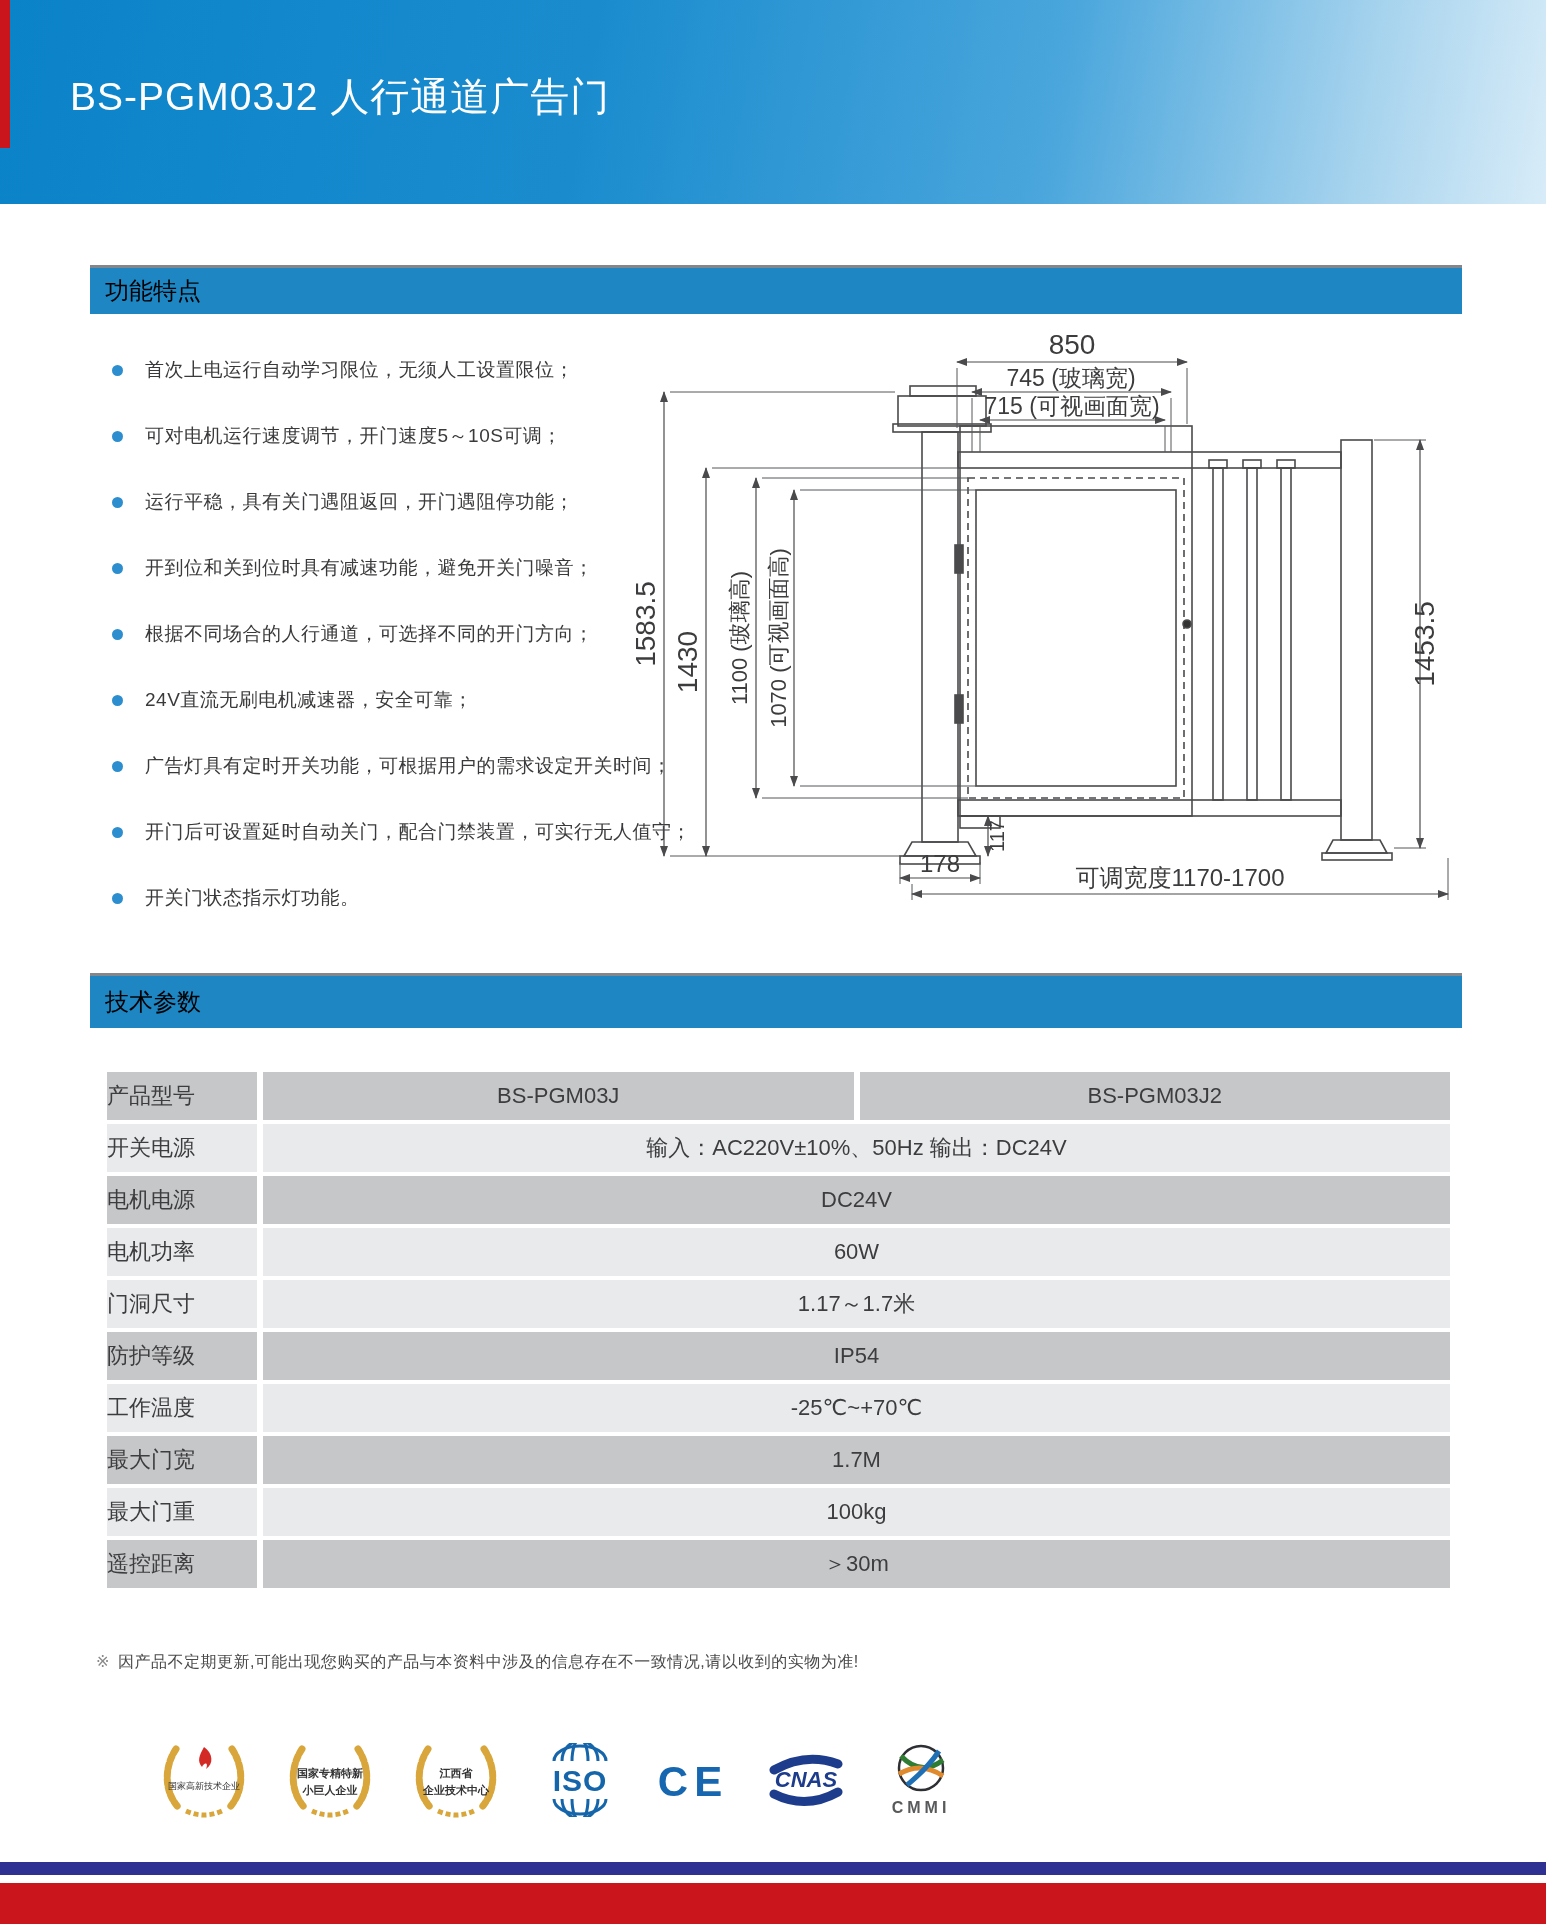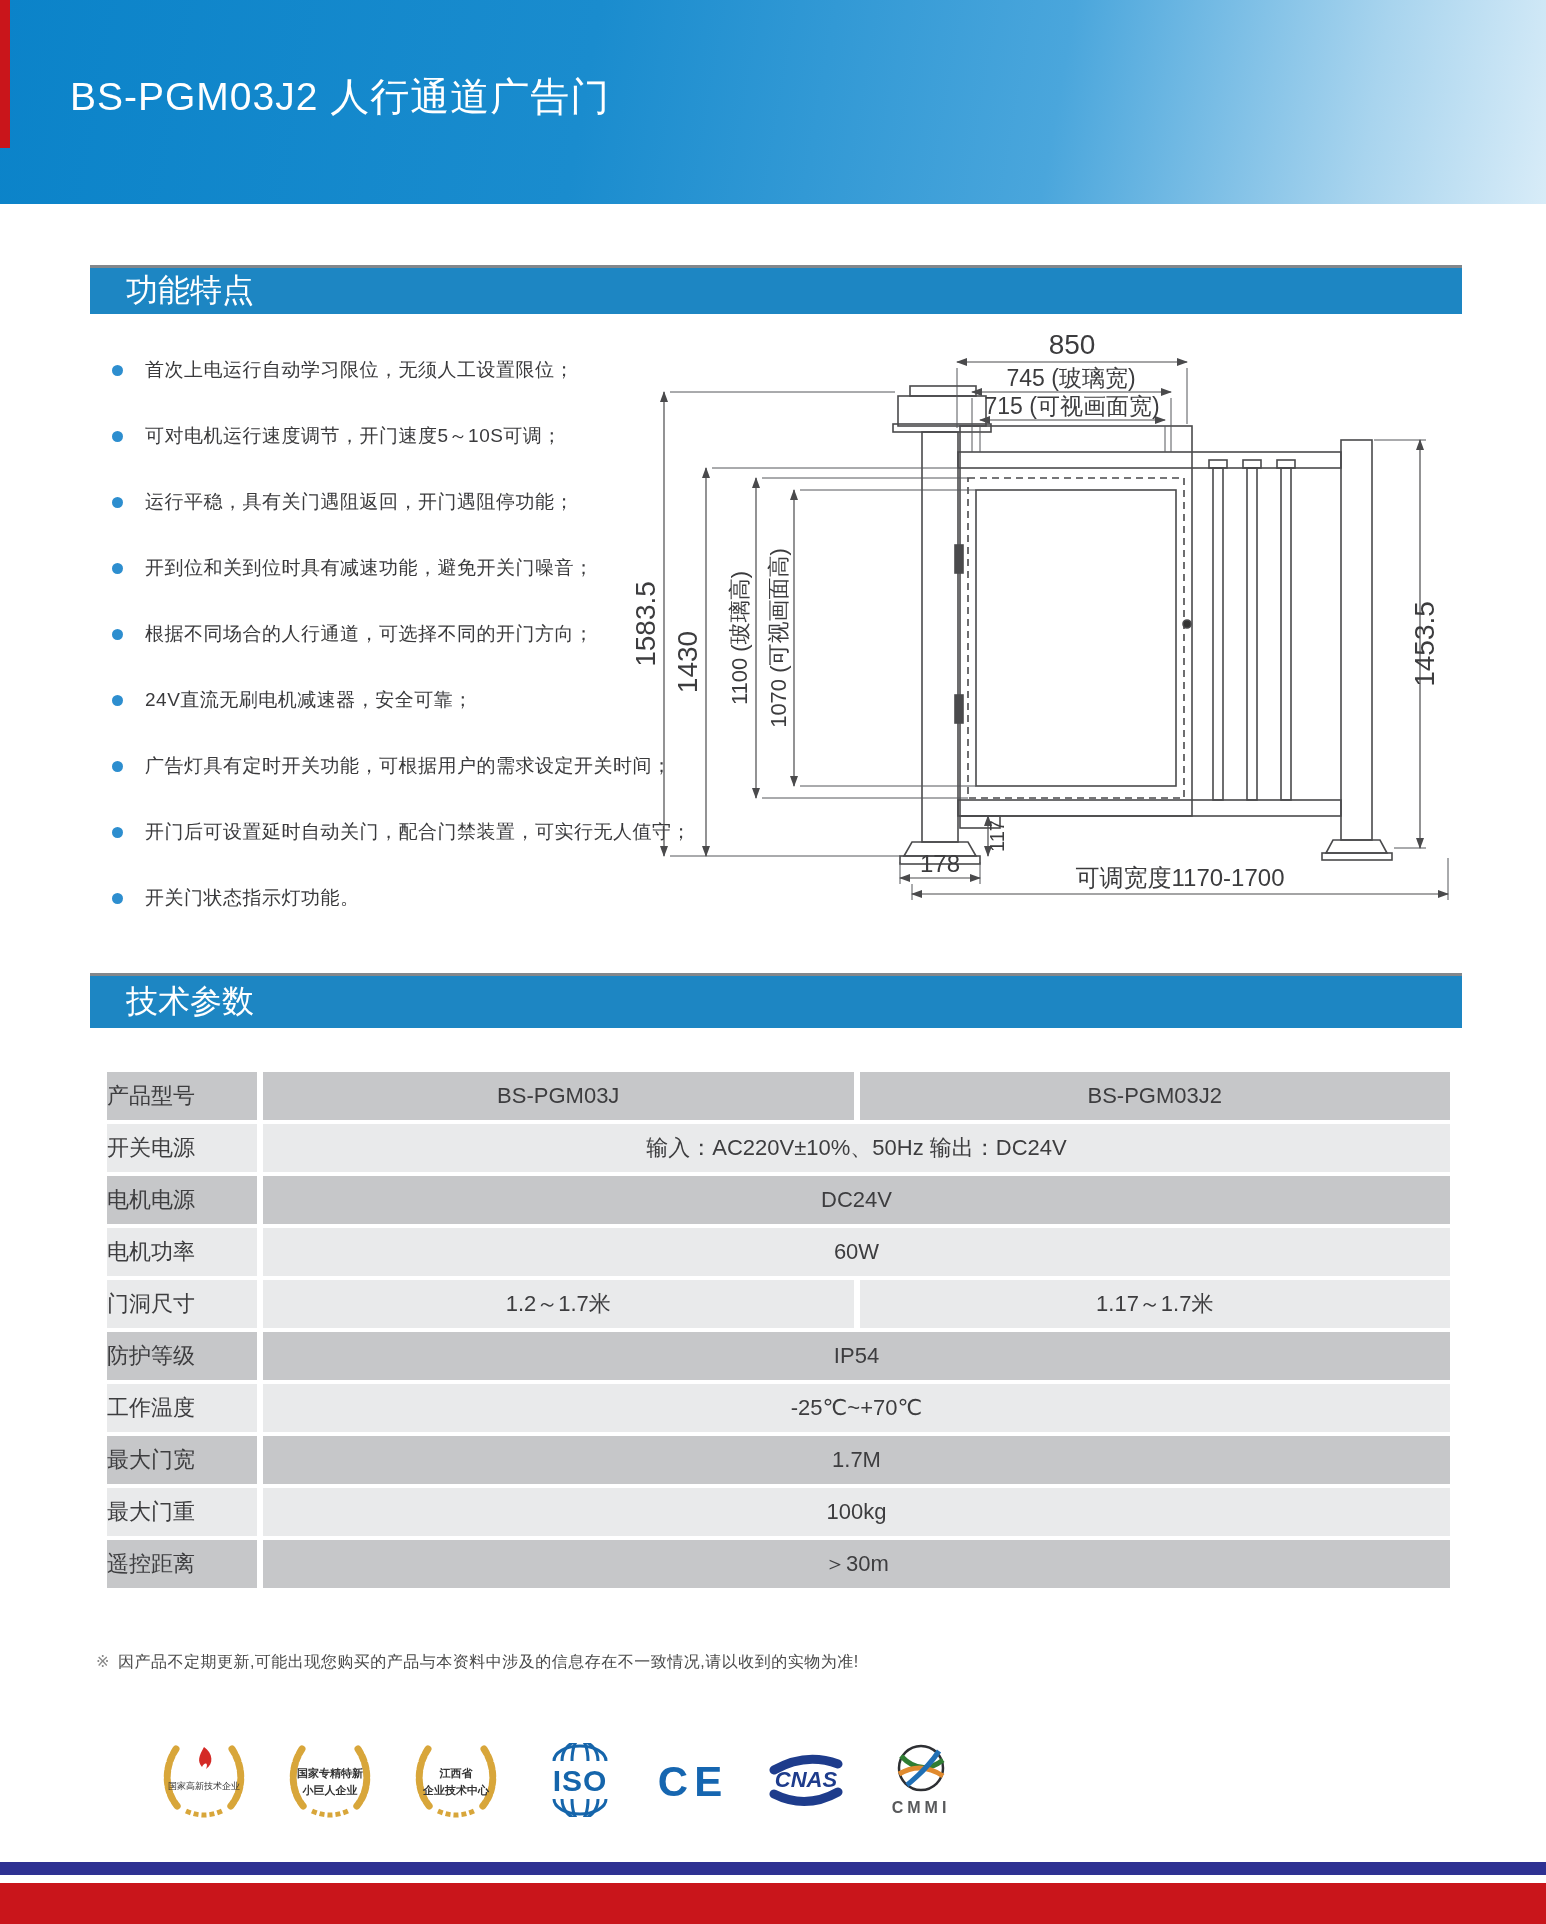--- a/index.html
+++ b/index.html
@@ -14,22 +14,22 @@
     position:absolute;left:0;top:0;width:1546px;height:204px;
     background:linear-gradient(100deg,#0b83c9 0%,#1a8cce 38%,#4aa6dc 68%,#a8d4ee 88%,#d8ecf8 100%);
   }
   .corner-strip{position:absolute;left:0;top:0;width:10px;height:148px;background:#c9151b;}
   .page-title{
     position:absolute;left:70px;top:76px;font-size:39px;line-height:1.1;
     color:#ffffff;font-weight:500;letter-spacing:1px;white-space:nowrap;
   }
   
   .section-bar{
-    position:absolute;left:90px;width:1372px;background:#1d86c3;color:#ffffff;
-    font-size:32px;padding-left:36px;display:flex;align-items:center;
+    position:absolute;left:90px;width:1372px;background:#1d86c3;color:#000000;
+    font-size:24px;padding-left:15px;display:flex;align-items:center;
     box-shadow:0 -3px 0 #83878b;
   }
   .bar-features{top:268px;height:46px;}
   .bar-specs{top:976px;height:52px;}
   
   .features{position:absolute;left:112px;top:352px;width:640px;}
   .feat{display:flex;align-items:center;height:36px;margin-bottom:30px;white-space:nowrap;}
   .dot{width:11px;height:11px;border-radius:50%;background:#2d8ecf;margin-right:22px;flex:0 0 auto;}
   .ftext{font-size:19px;color:#3a3a3c;letter-spacing:0.5px;}
   
@@ -212,21 +212,20 @@
     <div class="trow dark">
       <div class="tlabel">电机电源</div>
       <div class="tcell">DC24V</div>
     </div>
     <div class="trow light">
       <div class="tlabel">电机功率</div>
       <div class="tcell">60W</div>
     </div>
     <div class="trow light">
       <div class="tlabel">门洞尺寸</div>
-      <div class="tcell">1.2～1.7米</div>
       <div class="tcell">1.17～1.7米</div>
     </div>
     <div class="trow dark">
       <div class="tlabel">防护等级</div>
       <div class="tcell">IP54</div>
     </div>
     <div class="trow light">
       <div class="tlabel">工作温度</div>
       <div class="tcell">-25℃~+70℃</div>
     </div>

